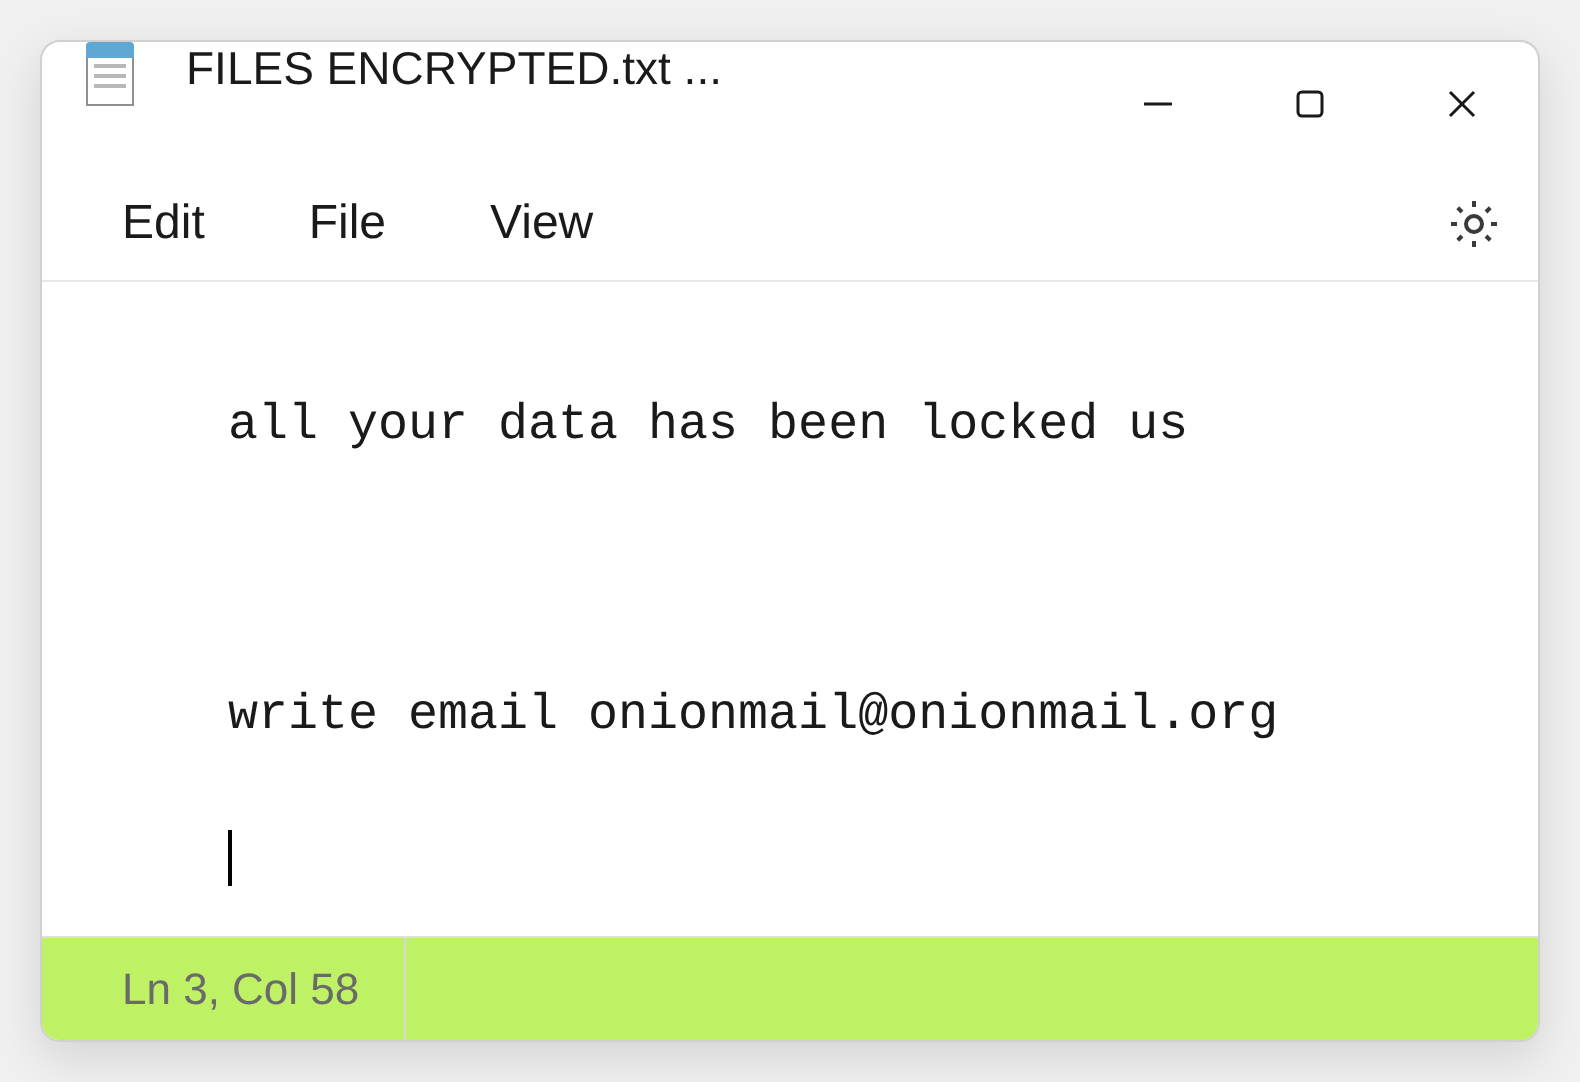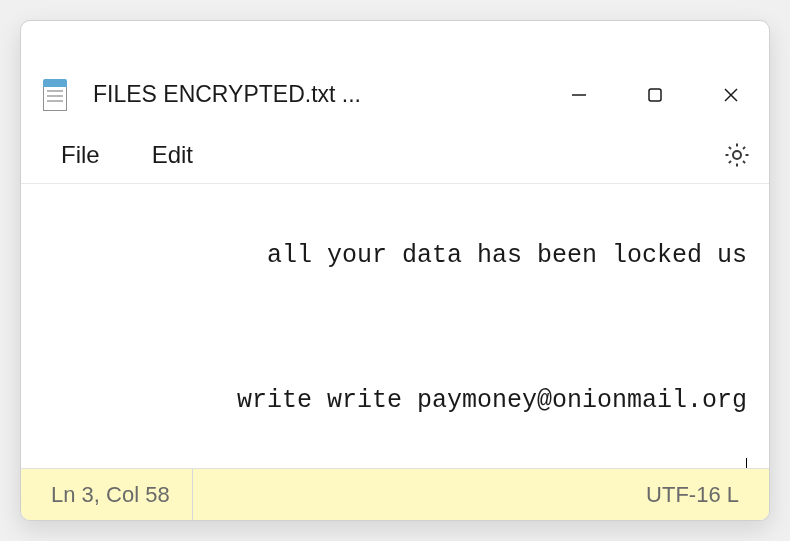--- a/index.html
+++ b/index.html
@@ -20,24 +20,22 @@
       border: 1px solid #d0d0d0;
       border-radius: 10px;
       box-shadow: 0 8px 24px rgba(0,0,0,0.12);
       display: flex;
       flex-direction: column;
       overflow: hidden;
     }
     .titlebar {
       height: 62px;
       display: flex;
-      align-items: center;
       padding: 0 0 0 18px;
       border-bottom: 1px solid transparent;
-      margin-top: 43px;
     }
     .app-icon {
       width: 32px;
       height: 32px;
       margin-right: 22px;
       flex-shrink: 0;
       position: relative;
     }
     .app-icon .binding {
       position: absolute;
@@ -96,47 +94,46 @@
       width: 48px;
       height: 48px;
       display: flex;
       align-items: center;
       justify-content: center;
       cursor: pointer;
       border-radius: 6px;
     }
     .editor {
       flex: 1;
-      padding: 18px 22px;
+      padding: 18px 33px;
       font-family: Consolas, "Courier New", monospace;
       font-size: 25px;
       line-height: 1.45;
       color: #1a1a1a;
       white-space: pre-wrap;
       overflow: hidden;
       position: relative;
-      text-align: right;
     }
     .cursor {
       display: inline-block;
       width: 1.5px;
       height: 28px;
       background: #000;
       vertical-align: text-bottom;
       margin-bottom: 2px;
     }
     .statusbar {
       height: 52px;
       display: flex;
       align-items: center;
-      background: #fef9c3;
+      background: #bef264;
       border-top: 1px solid #e0e0e0;
       font-size: 22px;
       color: #6a6a6a;
-      padding: 0 8px;
+      padding: 0 18px;
     }
     .status-cell {
       padding: 0 22px;
       height: 100%;
       display: flex;
       align-items: center;
       border-right: 1px solid #d8d8d8;
       white-space: nowrap;
     }
     .status-cell.last { border-right: none; }
@@ -171,37 +168,37 @@
       <div class="win-btn">
         <svg width="18" height="18" viewBox="0 0 18 18">
             <line x1="3" y1="3" x2="15" y2="15"></line>
             <line x1="15" y1="3" x2="3" y2="15"></line>
           </svg>
       </div>
     </div>
   </div>
 
   <div class="menubar">
+    <div class="menu-item">Edit</div>
     <div class="menu-item">File</div>
-    <div class="menu-item">Edit</div>
+    <div class="menu-item">View</div>
     <div class="menubar-spacer"></div>
     <div class="gear-btn">
       <svg width="30" height="30" viewBox="0 0 24 24" fill="none" stroke="#3a3a3a" stroke-width="1.6">
         <circle cx="12" cy="12" r="3.2"></circle>
         <path d="M12 2.8v2.4M12 18.8v2.4M21.2 12h-2.4M5.2 12H2.8M18.5 5.5l-1.7 1.7M7.2 16.8l-1.7 1.7M18.5 18.5l-1.7-1.7M7.2 7.2 5.5 5.5"></path>
       </svg>
     </div>
   </div>
 
   <div class="editor">
     <span>all your data has been locked us</span><br>
     <br>
-    <span>write write paymoney@onionmail.org</span><br>
+    <span>write email onionmail@onionmail.org</span><br>
     <span class="cursor"></span>
   </div>
 
   <div class="statusbar">
     <div class="status-cell">Ln 3, Col 58</div>
     <div class="status-spacer"></div>
-    <div class="status-cell last">UTF-16 L</div>
   </div>
 
 </div>
 
 </body></html>

